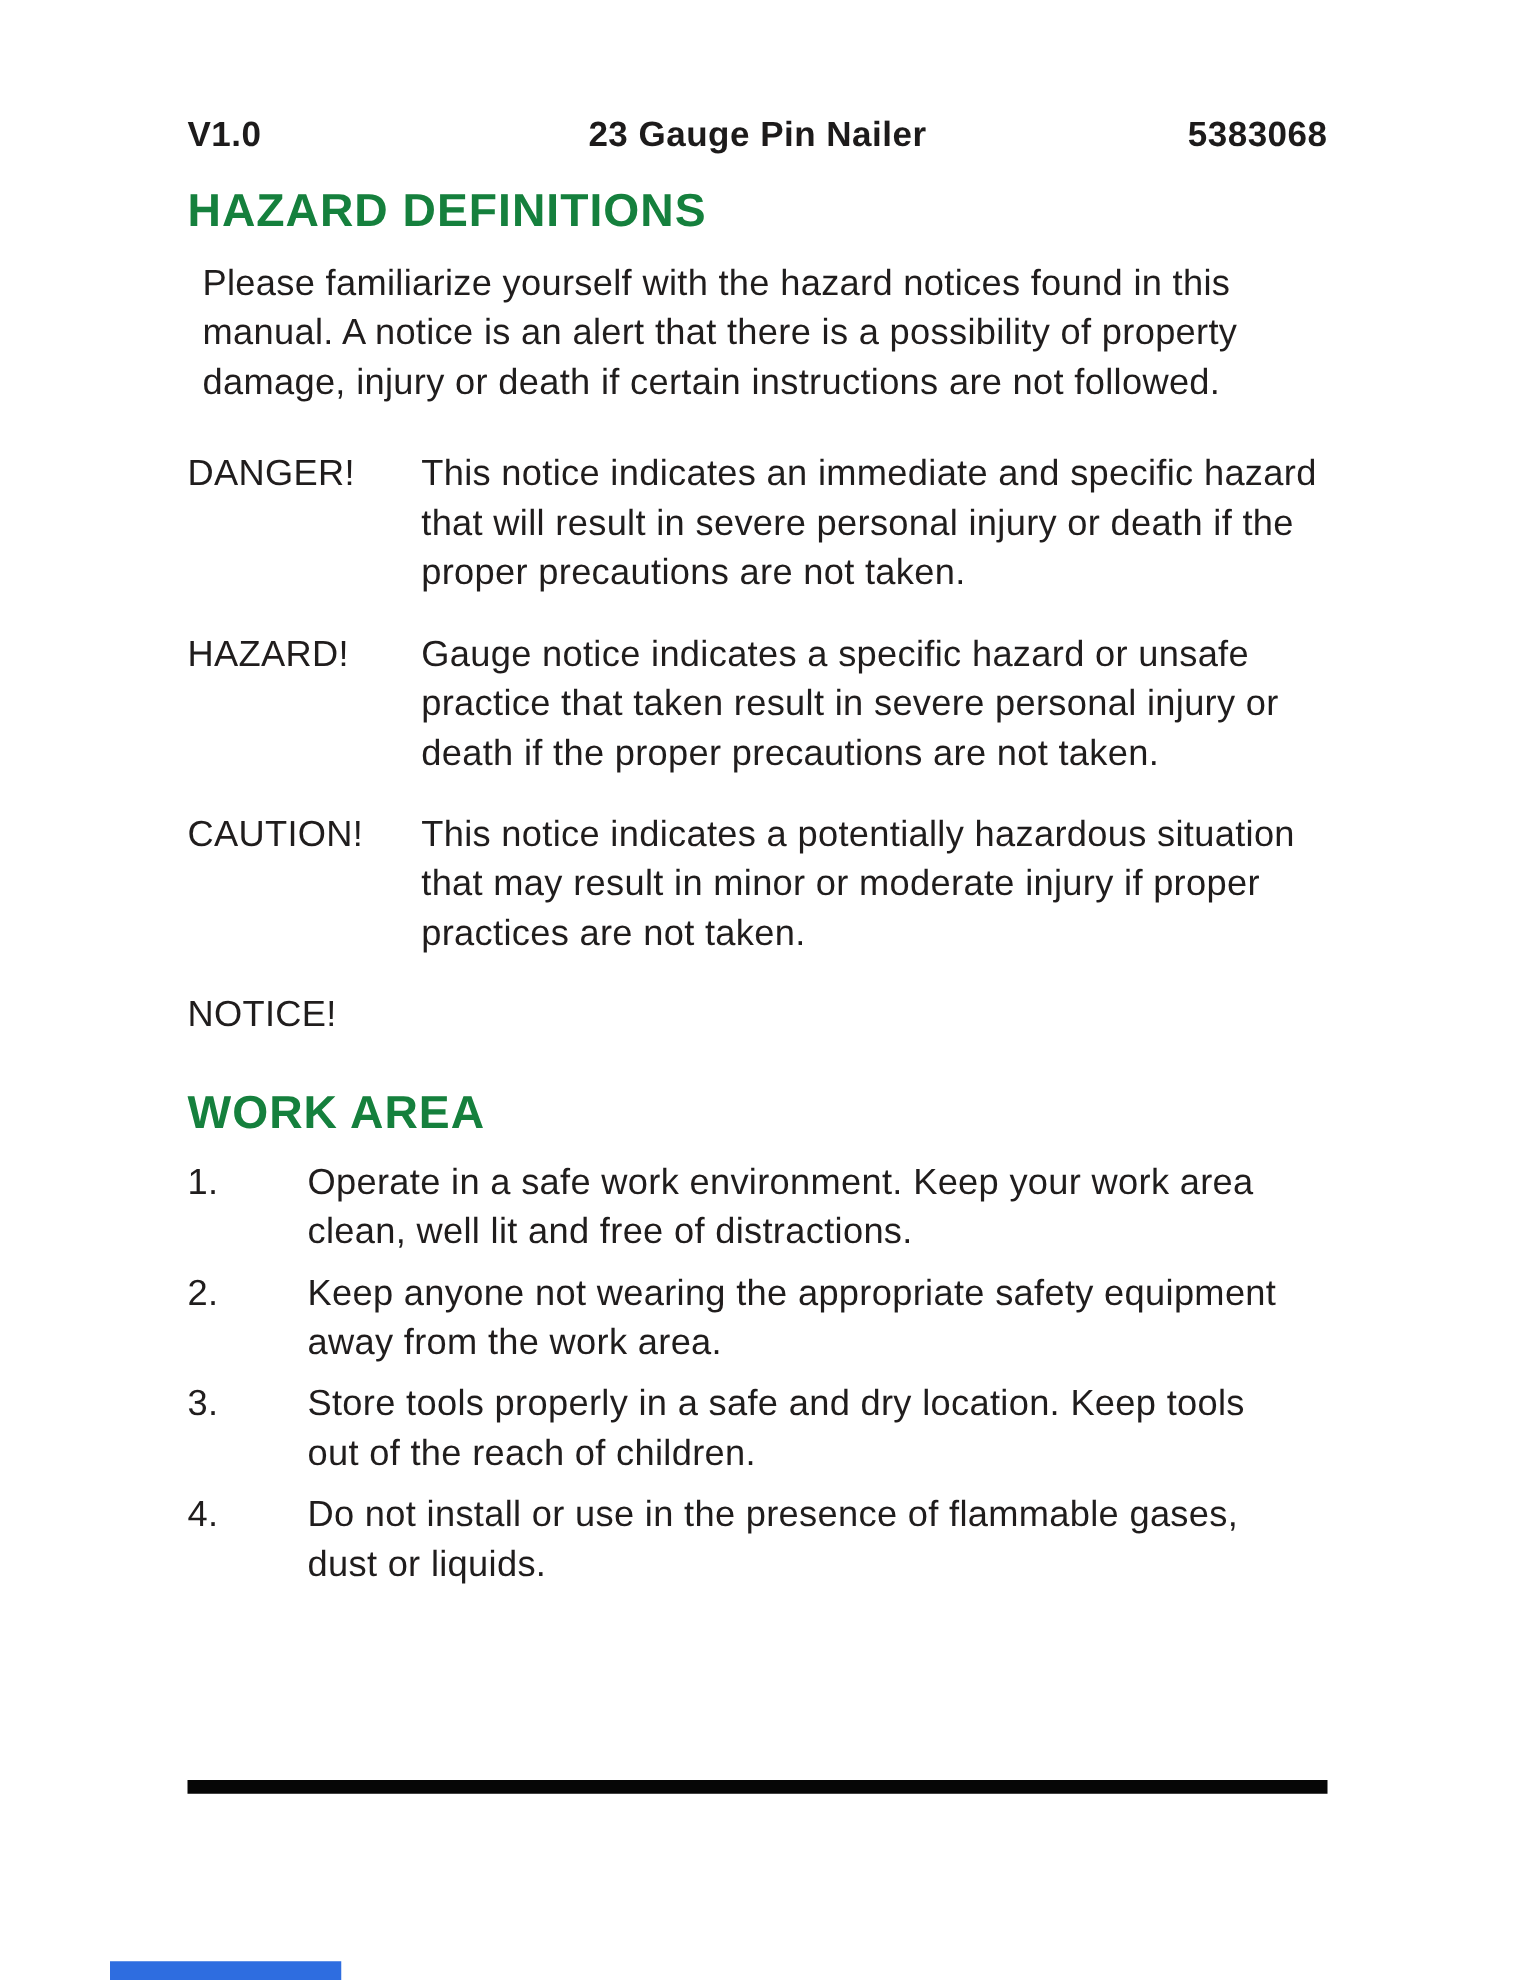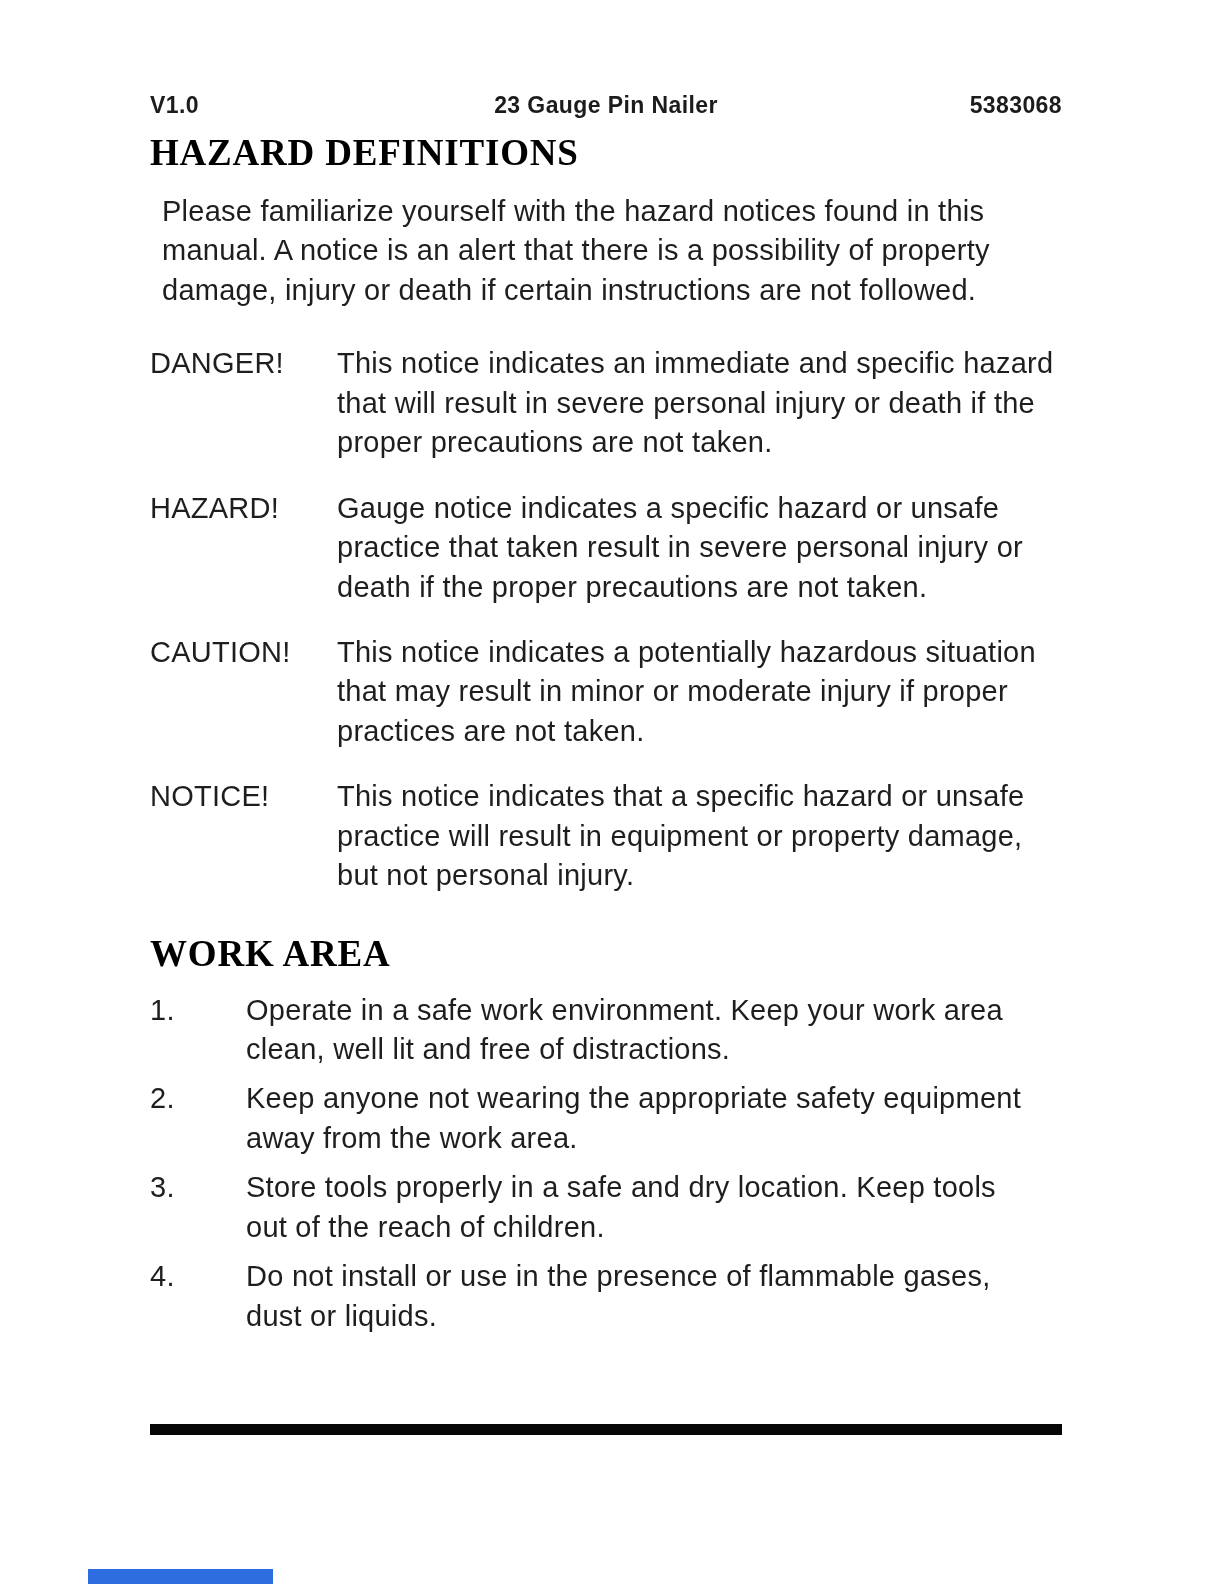--- a/index.html
+++ b/index.html
@@ -16,35 +16,34 @@
   .page {
     position: absolute;
     left: 150px;
     right: 162px;
     top: 92px;
   }
   .doc-header {
     display: flex;
     justify-content: flex-start;
     align-items: baseline;
-    font-size: 23px;
+    font-size: 28px;
     font-weight: 700;
     letter-spacing: 0.4px;
-    margin-bottom: 12px;
+    margin-bottom: 24px;
   }
   .doc-header .center { flex: 1; text-align: center; }
   .doc-header .left  { width: 160px; text-align: left; }
   .doc-header .right { width: 160px; text-align: right; }
   h1.section-title {
     font-size: 37px;
     font-weight: 600;
     letter-spacing: 0.8px;
     margin: 0 0 18px 0;
-    color: #000000;
-    font-family: Liberation Serif, serif;
+    color: #15803d;
   }
   .body-text {
     font-size: 29px;
     line-height: 1.36;
     letter-spacing: 0.25px;
     color: #201d1d;
   }
   p.intro {
     margin: 0 0 34px 12px;
     max-width: 905px;
@@ -126,21 +125,20 @@
     <div class="definition-row body-text">
       <div class="definition-term">HAZARD!</div>
       <div class="definition-desc"><span>Gauge notice indicates a specific hazard or unsafe practice that </span><span class="bold">taken</span><span> result in </span><span class="bold">severe personal injury or death</span><span> if the proper precautions are not taken.</span></div>
     </div>
     <div class="definition-row body-text">
       <div class="definition-term">CAUTION!</div>
       <div class="definition-desc"><span>This notice indicates a potentially hazardous situation that may result in minor or moderate injury if proper practices are not taken.</span></div>
     </div>
     <div class="definition-row body-text">
       <div class="definition-term">NOTICE!</div>
-      <div class="definition-desc"><span>This notice indicates that a specific hazard or unsafe practice will result in equipment or property damage, but not personal injury.</span></div>
     </div>
   </div>
 
   <h1 class="section-title work-area-title">WORK AREA</h1>
 
   <div class="numbered-list">
     <div class="list-row body-text">
       <div class="list-number">1.</div>
       <div class="list-text">Operate in a safe work environment. Keep your work area clean, well lit and free of distractions.</div>
     </div>

